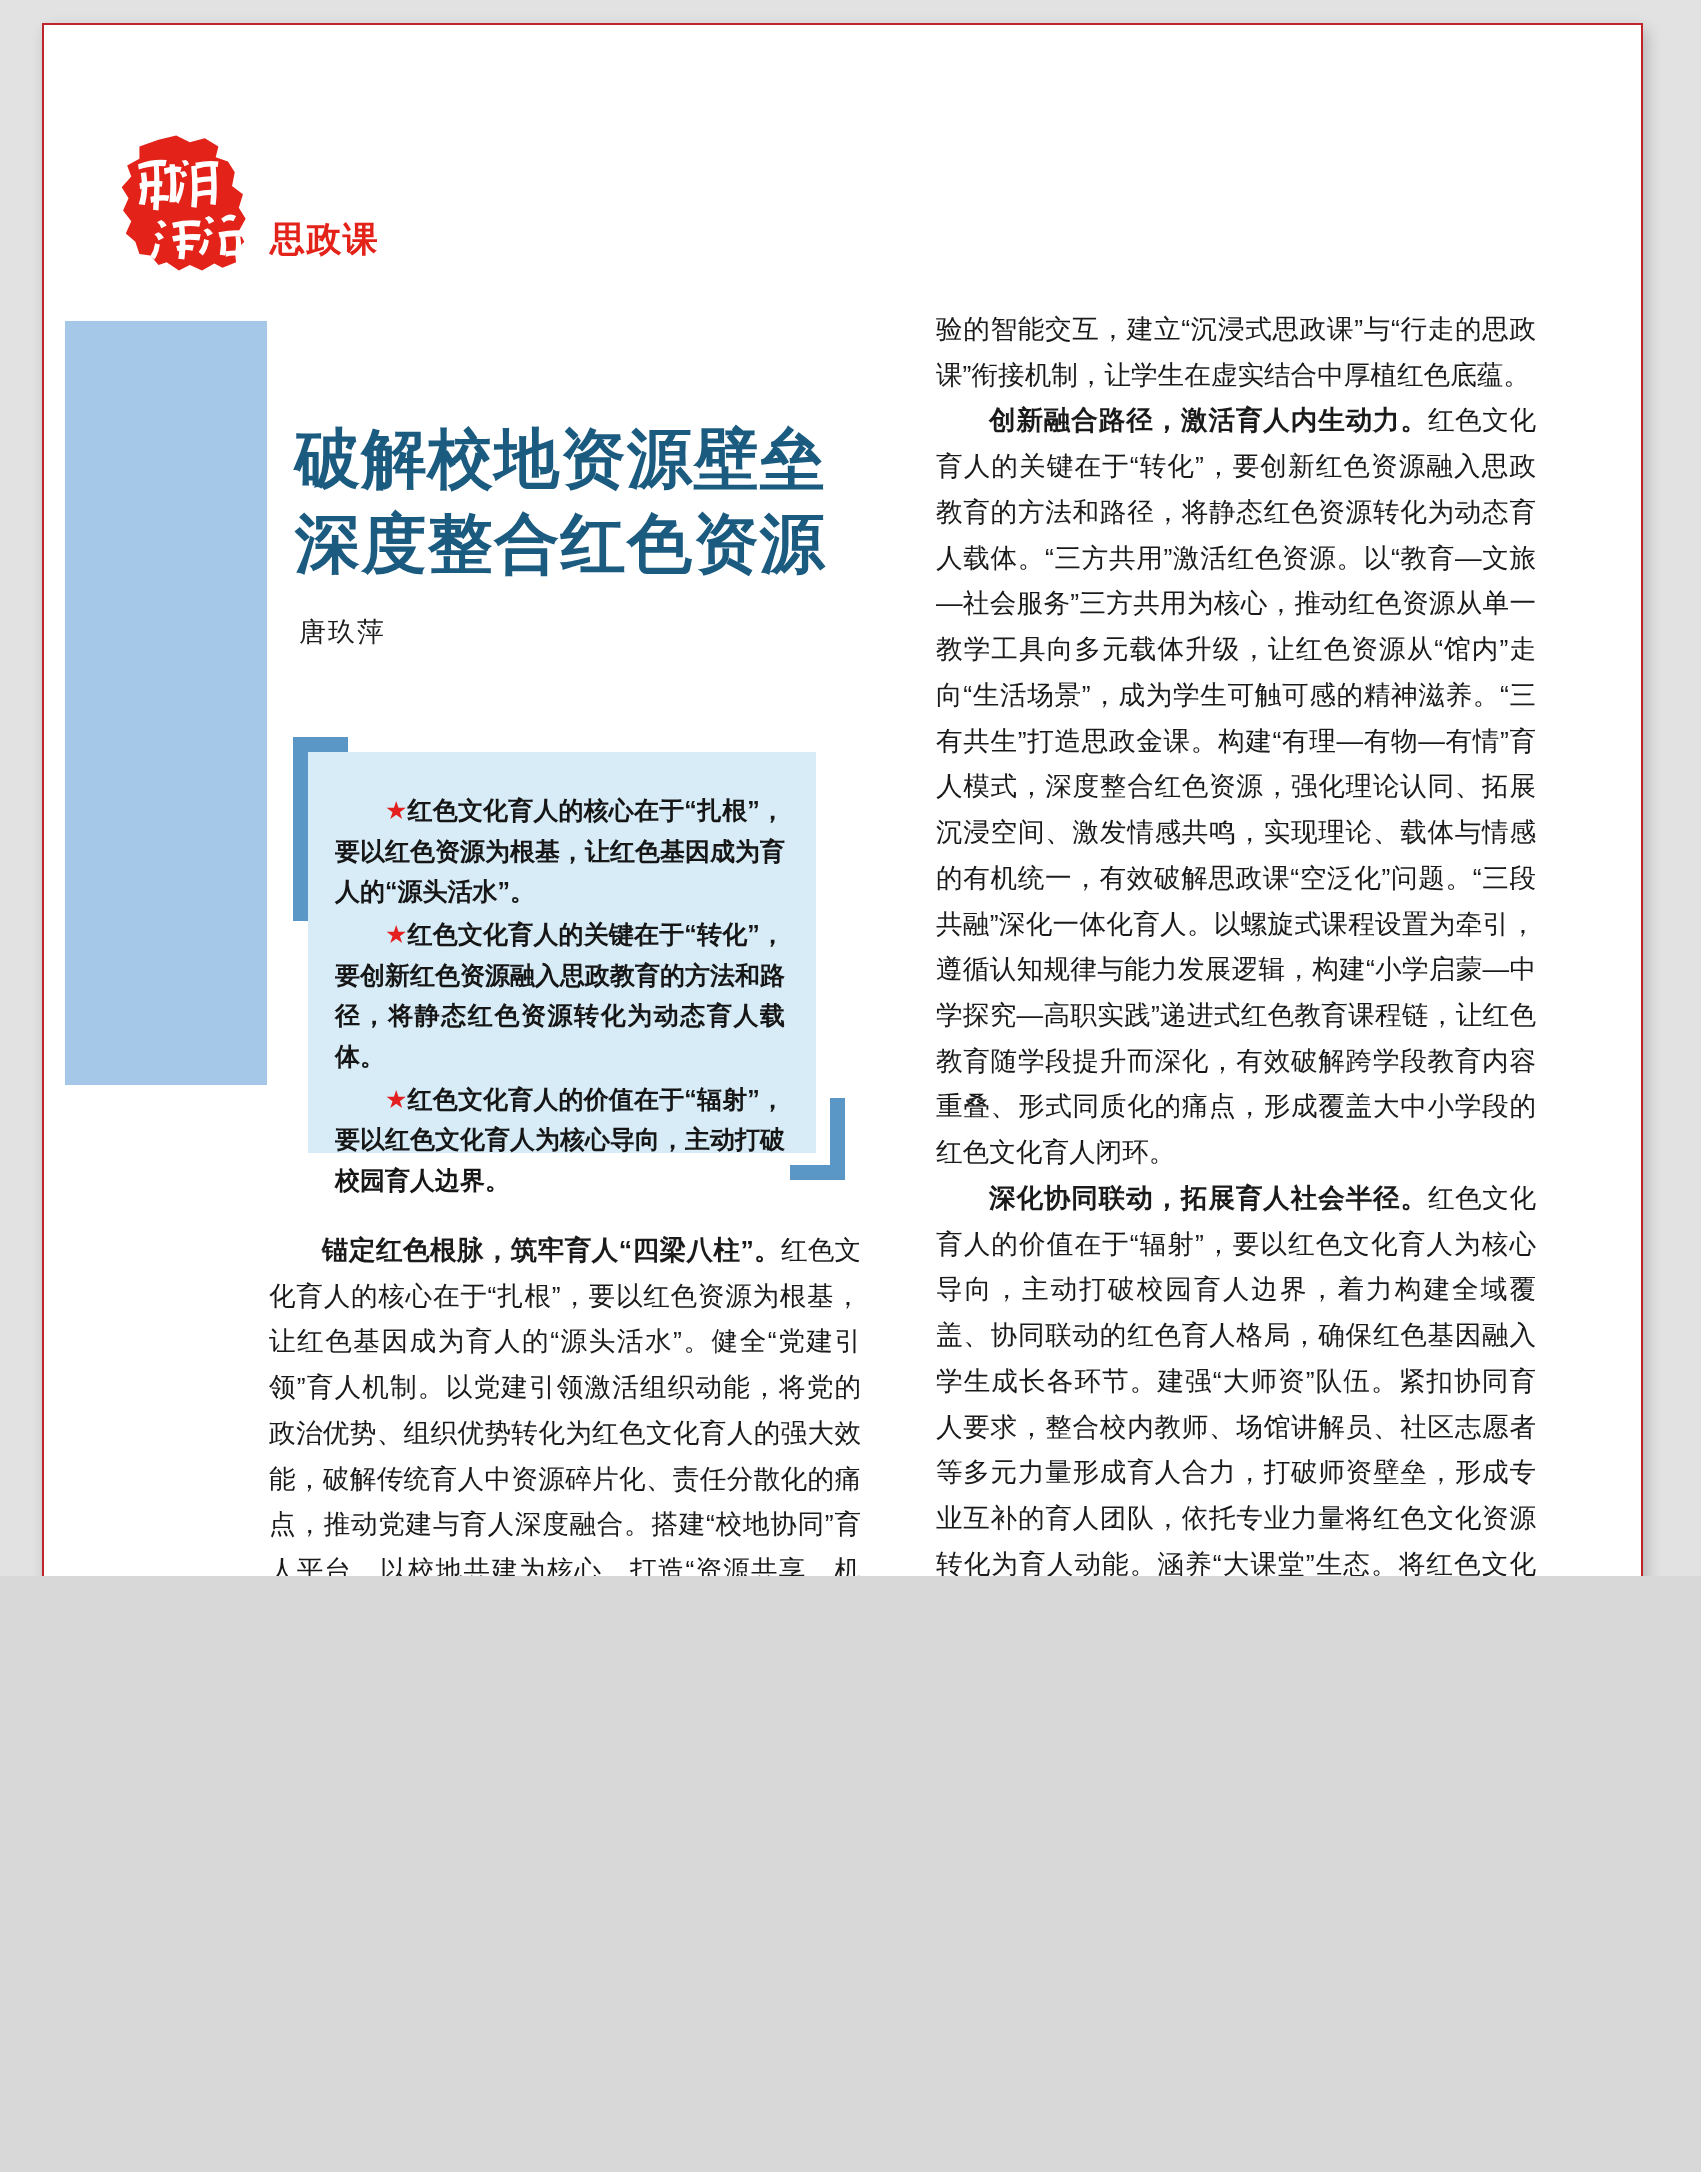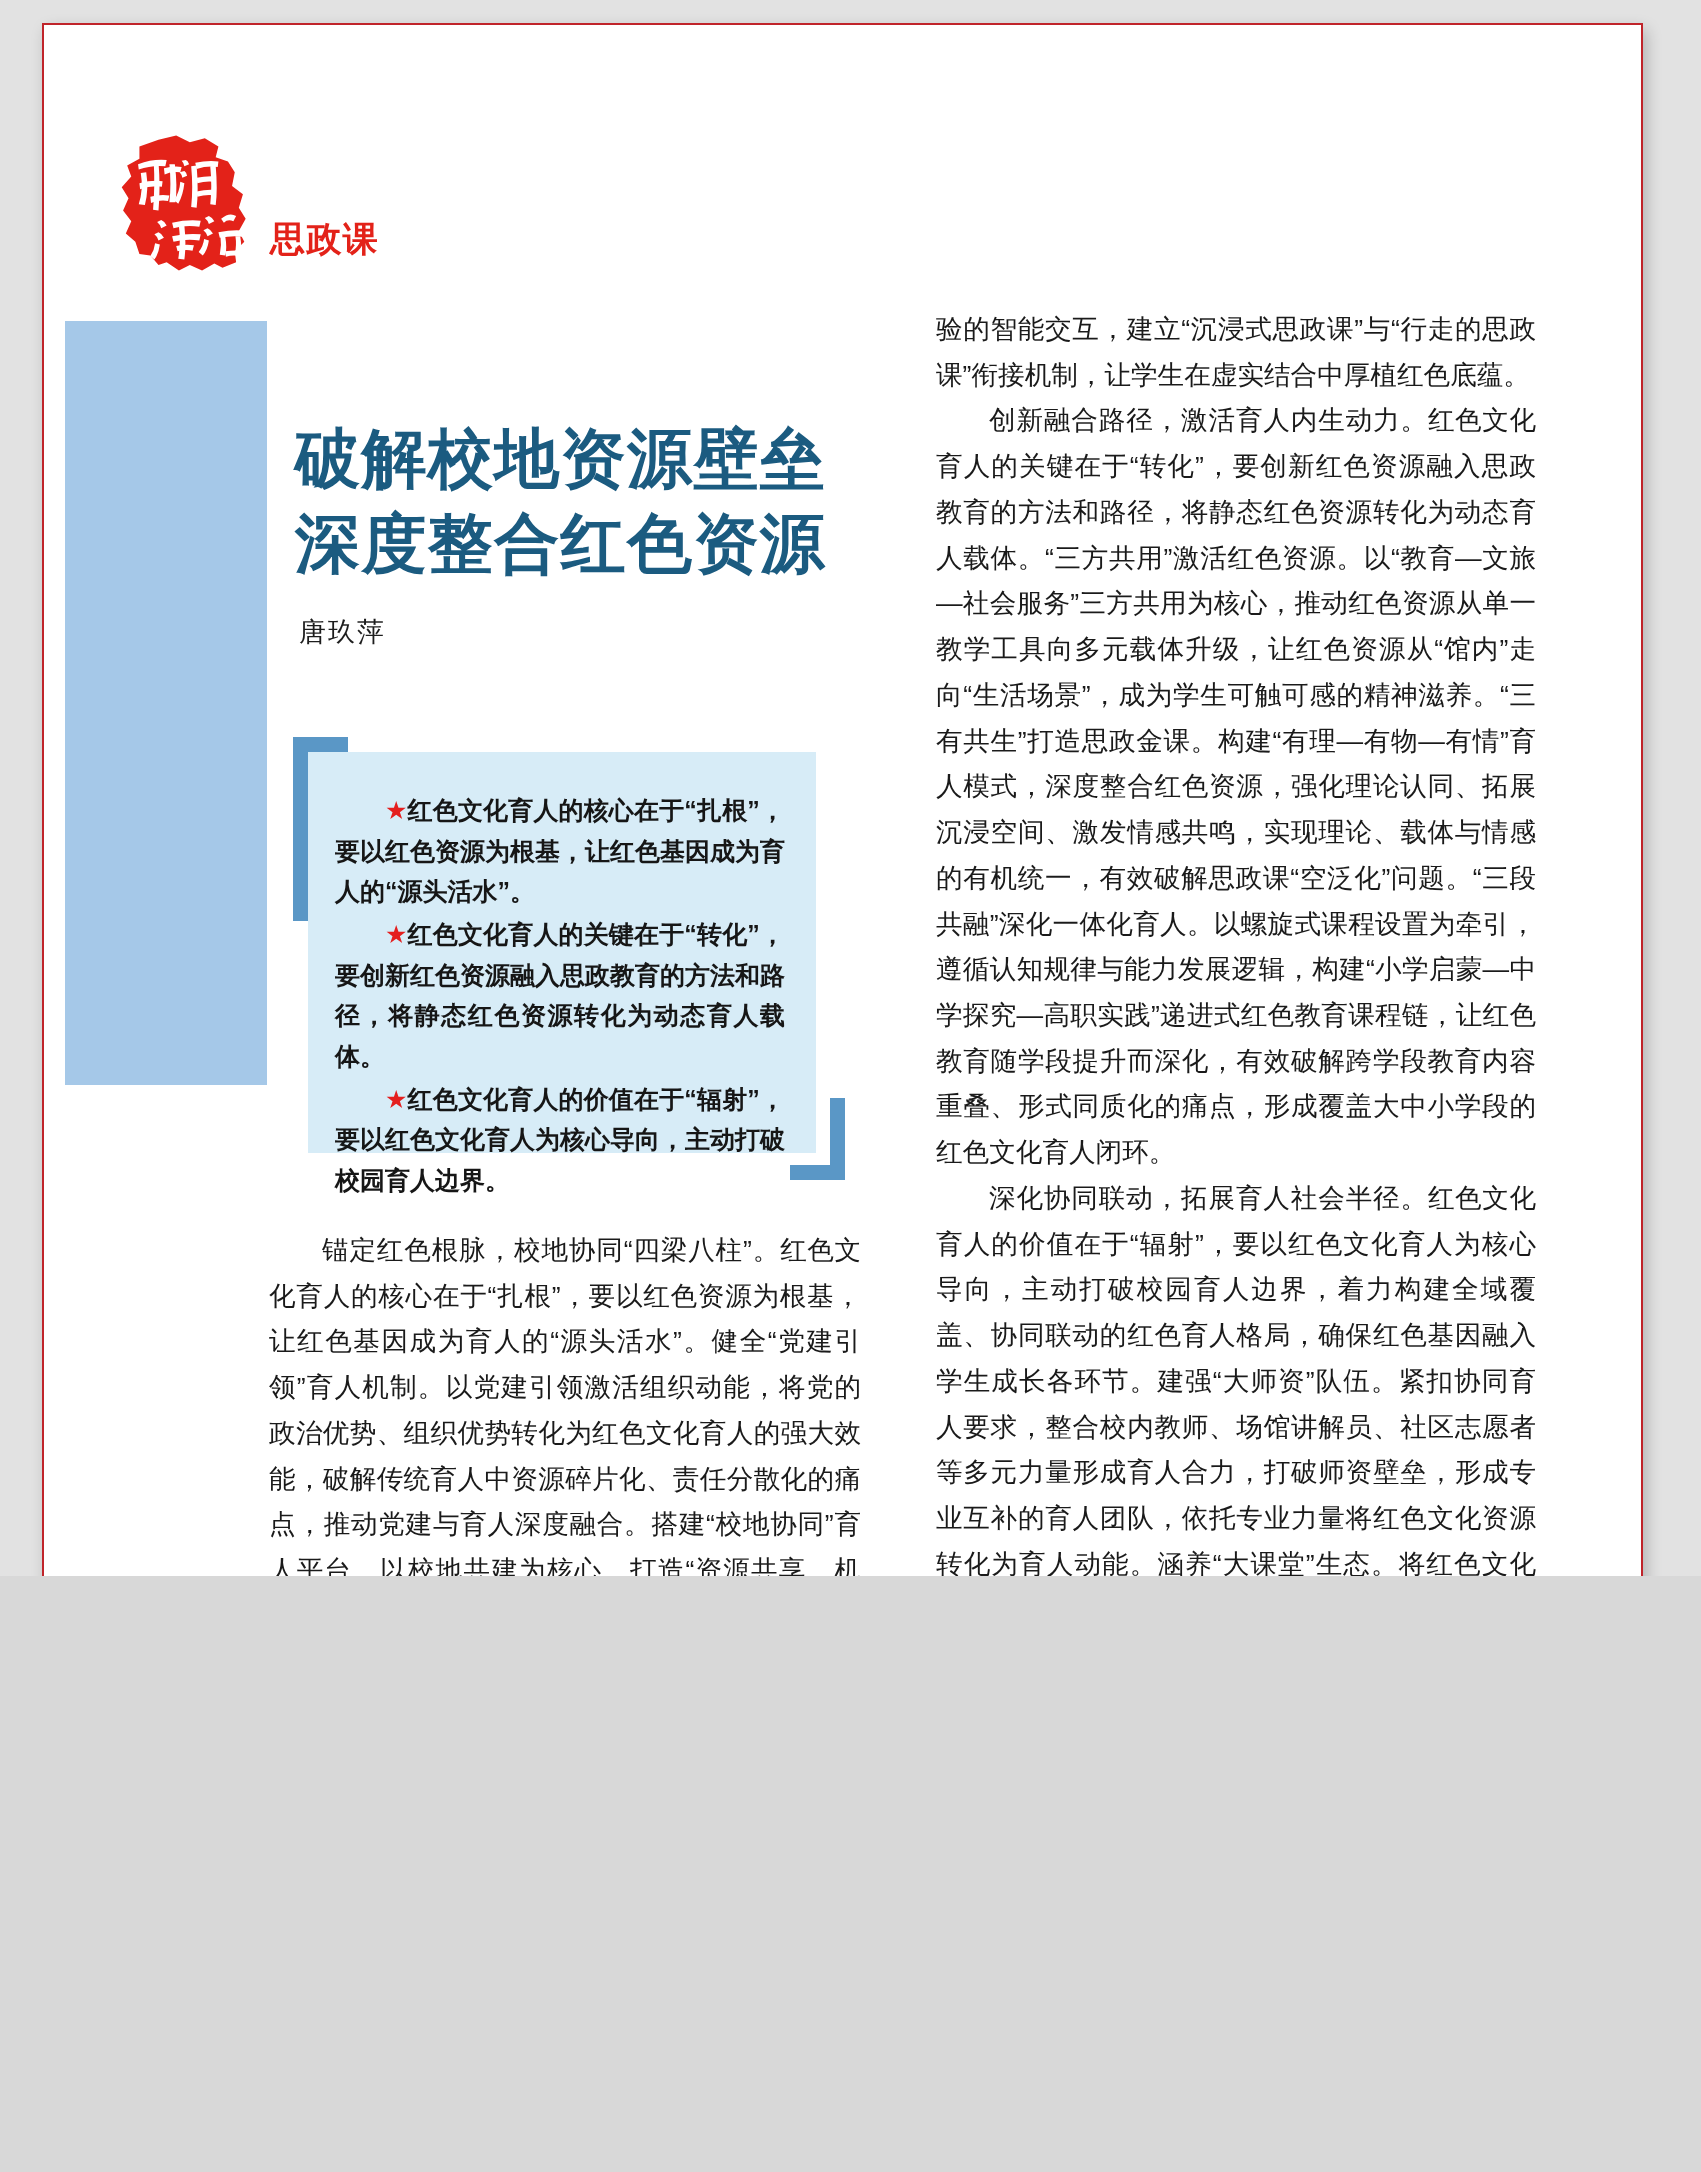--- a/index.html
+++ b/index.html
@@ -175,21 +175,21 @@
   .col-right {
     left: 936px;
     top: 307px;
     width: 600px;
   }
   .col p {
     margin: 0;
     text-indent: 53px;
   }
   .col p.cont { text-indent: 0; }
-  .lead-bold { font-weight: 400; letter-spacing: 0.3px; }
+  .lead-bold { font-weight: 700; letter-spacing: 0.3px; }
 
   .credit {
     font-family: Liberation Serif, serif;
     font-style: italic;
     font-size: 30px;
     line-height: 1.72;
     text-indent: 53px;
     margin: 0;
   }
 
@@ -281,21 +281,21 @@
     <div class="callout-corner-tl"></div>
     <div class="callout-corner-br"></div>
     <div class="callout-box">
       <p class="callout-p"><span class="star">★</span><span>红色文化育人的核心在于“扎根”，要以红色资源为根基，让红色基因成为育人的“源头活水”。</span></p>
       <p class="callout-p"><span class="star">★</span><span>红色文化育人的关键在于“转化”，要创新红色资源融入思政教育的方法和路径，将静态红色资源转化为动态育人载体。</span></p>
       <p class="callout-p"><span class="star">★</span><span>红色文化育人的价值在于“辐射”，要以红色文化育人为核心导向，主动打破校园育人边界。</span></p>
     </div>
   </div>
 
   <div class="col col-left">
-    <p><span class="lead-bold">锚定红色根脉，校地协同“四梁八柱”。</span><span>红色文化育人的核心在于“扎根”，要以红色资源为根基，让红色基因成为育人的“源头活水”。健全“党建引领”育人机制。以党建引领激活组织动能，将党的政治优势、组织优势转化为红色文化育人的强大效能，破解传统育人中资源碎片化、责任分散化的痛点，推动党建与育人深度融合。搭建“校地协同”育人平台。以校地共建为核心，打造“资源共享、机制联动、成效共促”的红色文化育人平台，破解校地资源壁垒，实现红色文化育人效能最大化。创优“数智赋能”育人矩阵。采用“校地联建+校企联动”模式，打造“数字线上展厅—校园育人阵地—红色场馆基地”三位一体场域，实现红色数据库与沉浸式体</span></p>
+    <p><span class="lead-bold">锚定红色根脉，筑牢育人“四梁八柱”。</span><span>红色文化育人的核心在于“扎根”，要以红色资源为根基，让红色基因成为育人的“源头活水”。健全“党建引领”育人机制。以党建引领激活组织动能，将党的政治优势、组织优势转化为红色文化育人的强大效能，破解传统育人中资源碎片化、责任分散化的痛点，推动党建与育人深度融合。搭建“校地协同”育人平台。以校地共建为核心，打造“资源共享、机制联动、成效共促”的红色文化育人平台，破解校地资源壁垒，实现红色文化育人效能最大化。创优“数智赋能”育人矩阵。采用“校地联建+校企联动”模式，打造“数字线上展厅—校园育人阵地—红色场馆基地”三位一体场域，实现红色数据库与沉浸式体</span></p>
   </div>
 
   <div class="col col-right">
     <p class="cont"><span>验的智能交互，建立“沉浸式思政课”与“行走的思政课”衔接机制，让学生在虚实结合中厚植红色底蕴。</span></p>
     <p><span class="lead-bold">创新融合路径，激活育人内生动力。</span><span>红色文化育人的关键在于“转化”，要创新红色资源融入思政教育的方法和路径，将静态红色资源转化为动态育人载体。“三方共用”激活红色资源。以“教育—文旅—社会服务”三方共用为核心，推动红色资源从单一教学工具向多元载体升级，让红色资源从“馆内”走向“生活场景”，成为学生可触可感的精神滋养。“三有共生”打造思政金课。构建“有理—有物—有情”育人模式，深度整合红色资源，强化理论认同、拓展沉浸空间、激发情感共鸣，实现理论、载体与情感的有机统一，有效破解思政课“空泛化”问题。“三段共融”深化一体化育人。以螺旋式课程设置为牵引，遵循认知规律与能力发展逻辑，构建“小学启蒙—中学探究—高职实践”递进式红色教育课程链，让红色教育随学段提升而深化，有效破解跨学段教育内容重叠、形式同质化的痛点，形成覆盖大中小学段的红色文化育人闭环。</span></p>
     <p><span class="lead-bold">深化协同联动，拓展育人社会半径。</span><span>红色文化育人的价值在于“辐射”，要以红色文化育人为核心导向，主动打破校园育人边界，着力构建全域覆盖、协同联动的红色育人格局，确保红色基因融入学生成长各环节。建强“大师资”队伍。紧扣协同育人要求，整合校内教师、场馆讲解员、社区志愿者等多元力量形成育人合力，打破师资壁垒，形成专业互补的育人团队，依托专业力量将红色文化资源转化为育人动能。涵养“大课堂”生态。将红色文化教育延伸至社区、乡村和企业，通过丰富实践载体拓展教育场景、激活育人动能，形成红色文化育人“大课堂”生态要素互联、场景互通、效果互促的系统性闭环，切实提升红色文化育人的感染力与针对性，让红色资源真正成为铸魂育人的“活教材”。拓展“大系统”辐射。依托红色寻访、微课共建、基层宣讲等实践载体，推动红色资源下沉社会场景，通过学生宣讲红色故事、赋能基层治理、助力乡村振兴等行动，将红色资源的教育价值转化为社会共识，实现从校园到社会的价值辐射。</span><span class="endmark"><svg viewBox="0 0 40 46" xmlns="http://www.w3.org/2000/svg">
             <ellipse cx="20" cy="23" rx="17" ry="22" fill="#e8542f"></ellipse>
             <path d="M20 12 q5 6 5 12 q0 7 -5 11 q-5 -4 -5 -11 q0 -6 5 -12 Z" fill="#ffffff"></path>
           </svg></span></p>
     <p class="credit">（作者系湖南劳动人事职业学院马克思主义学院副院长）</p>

